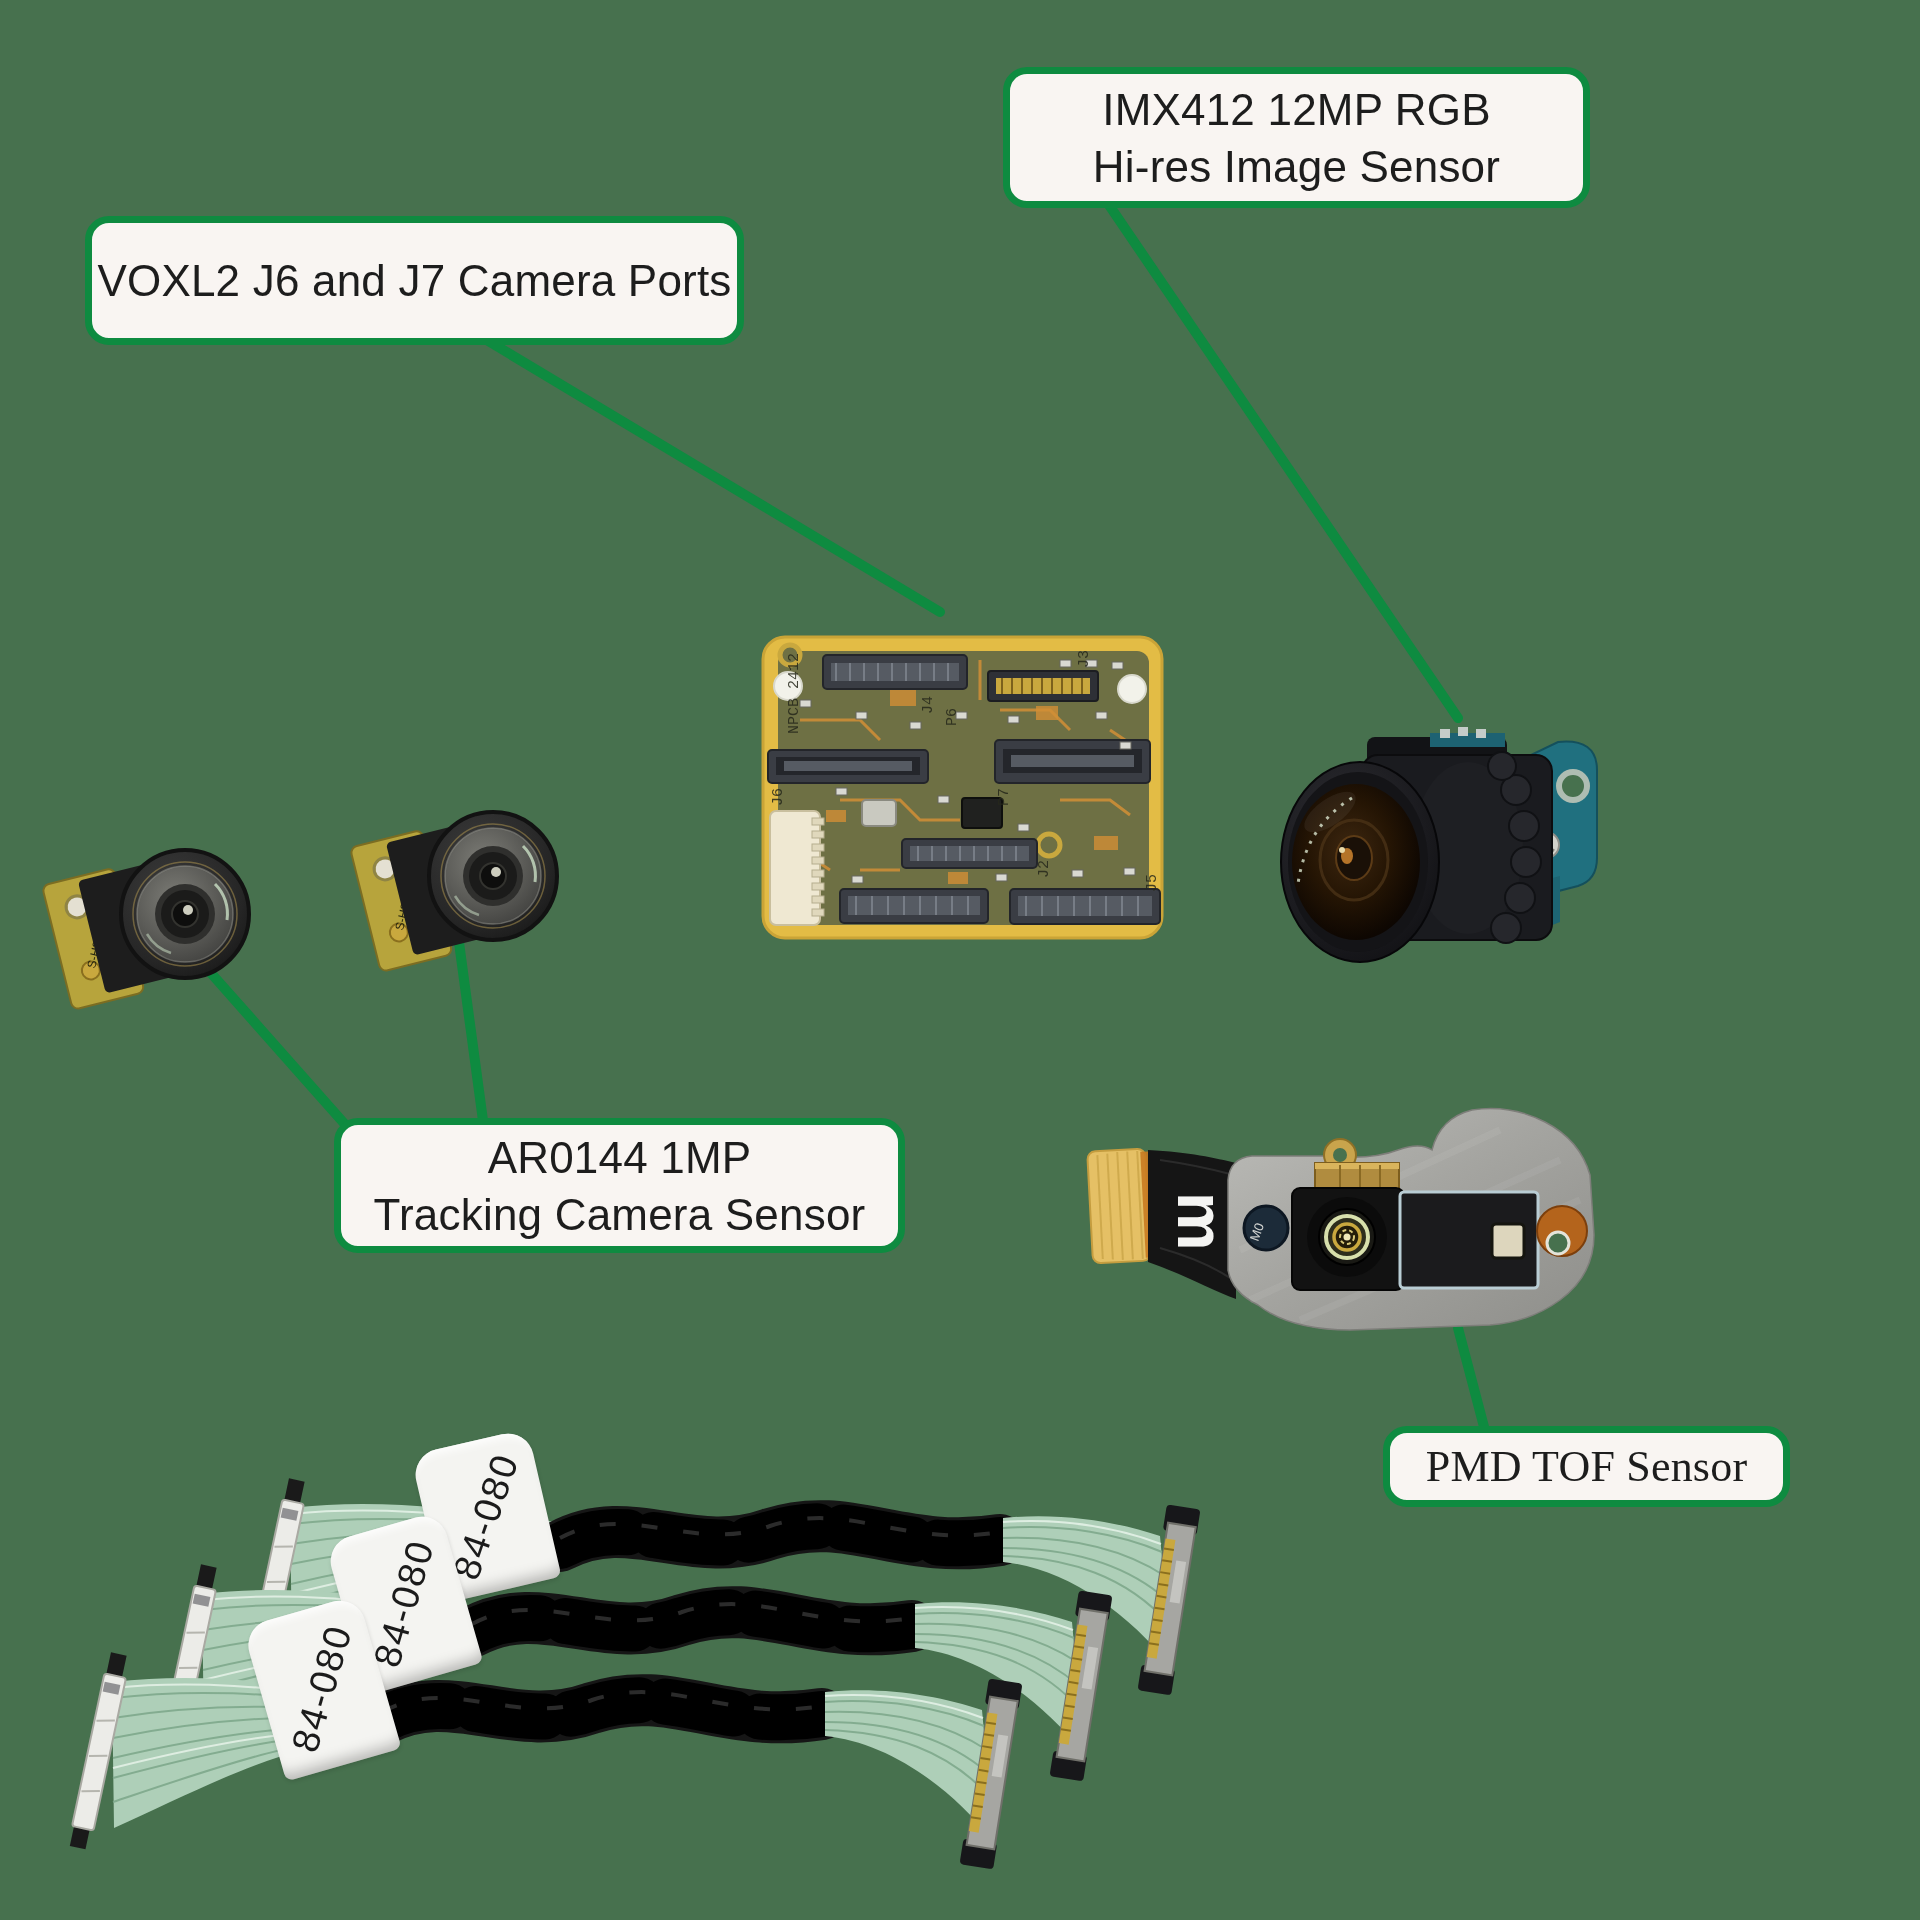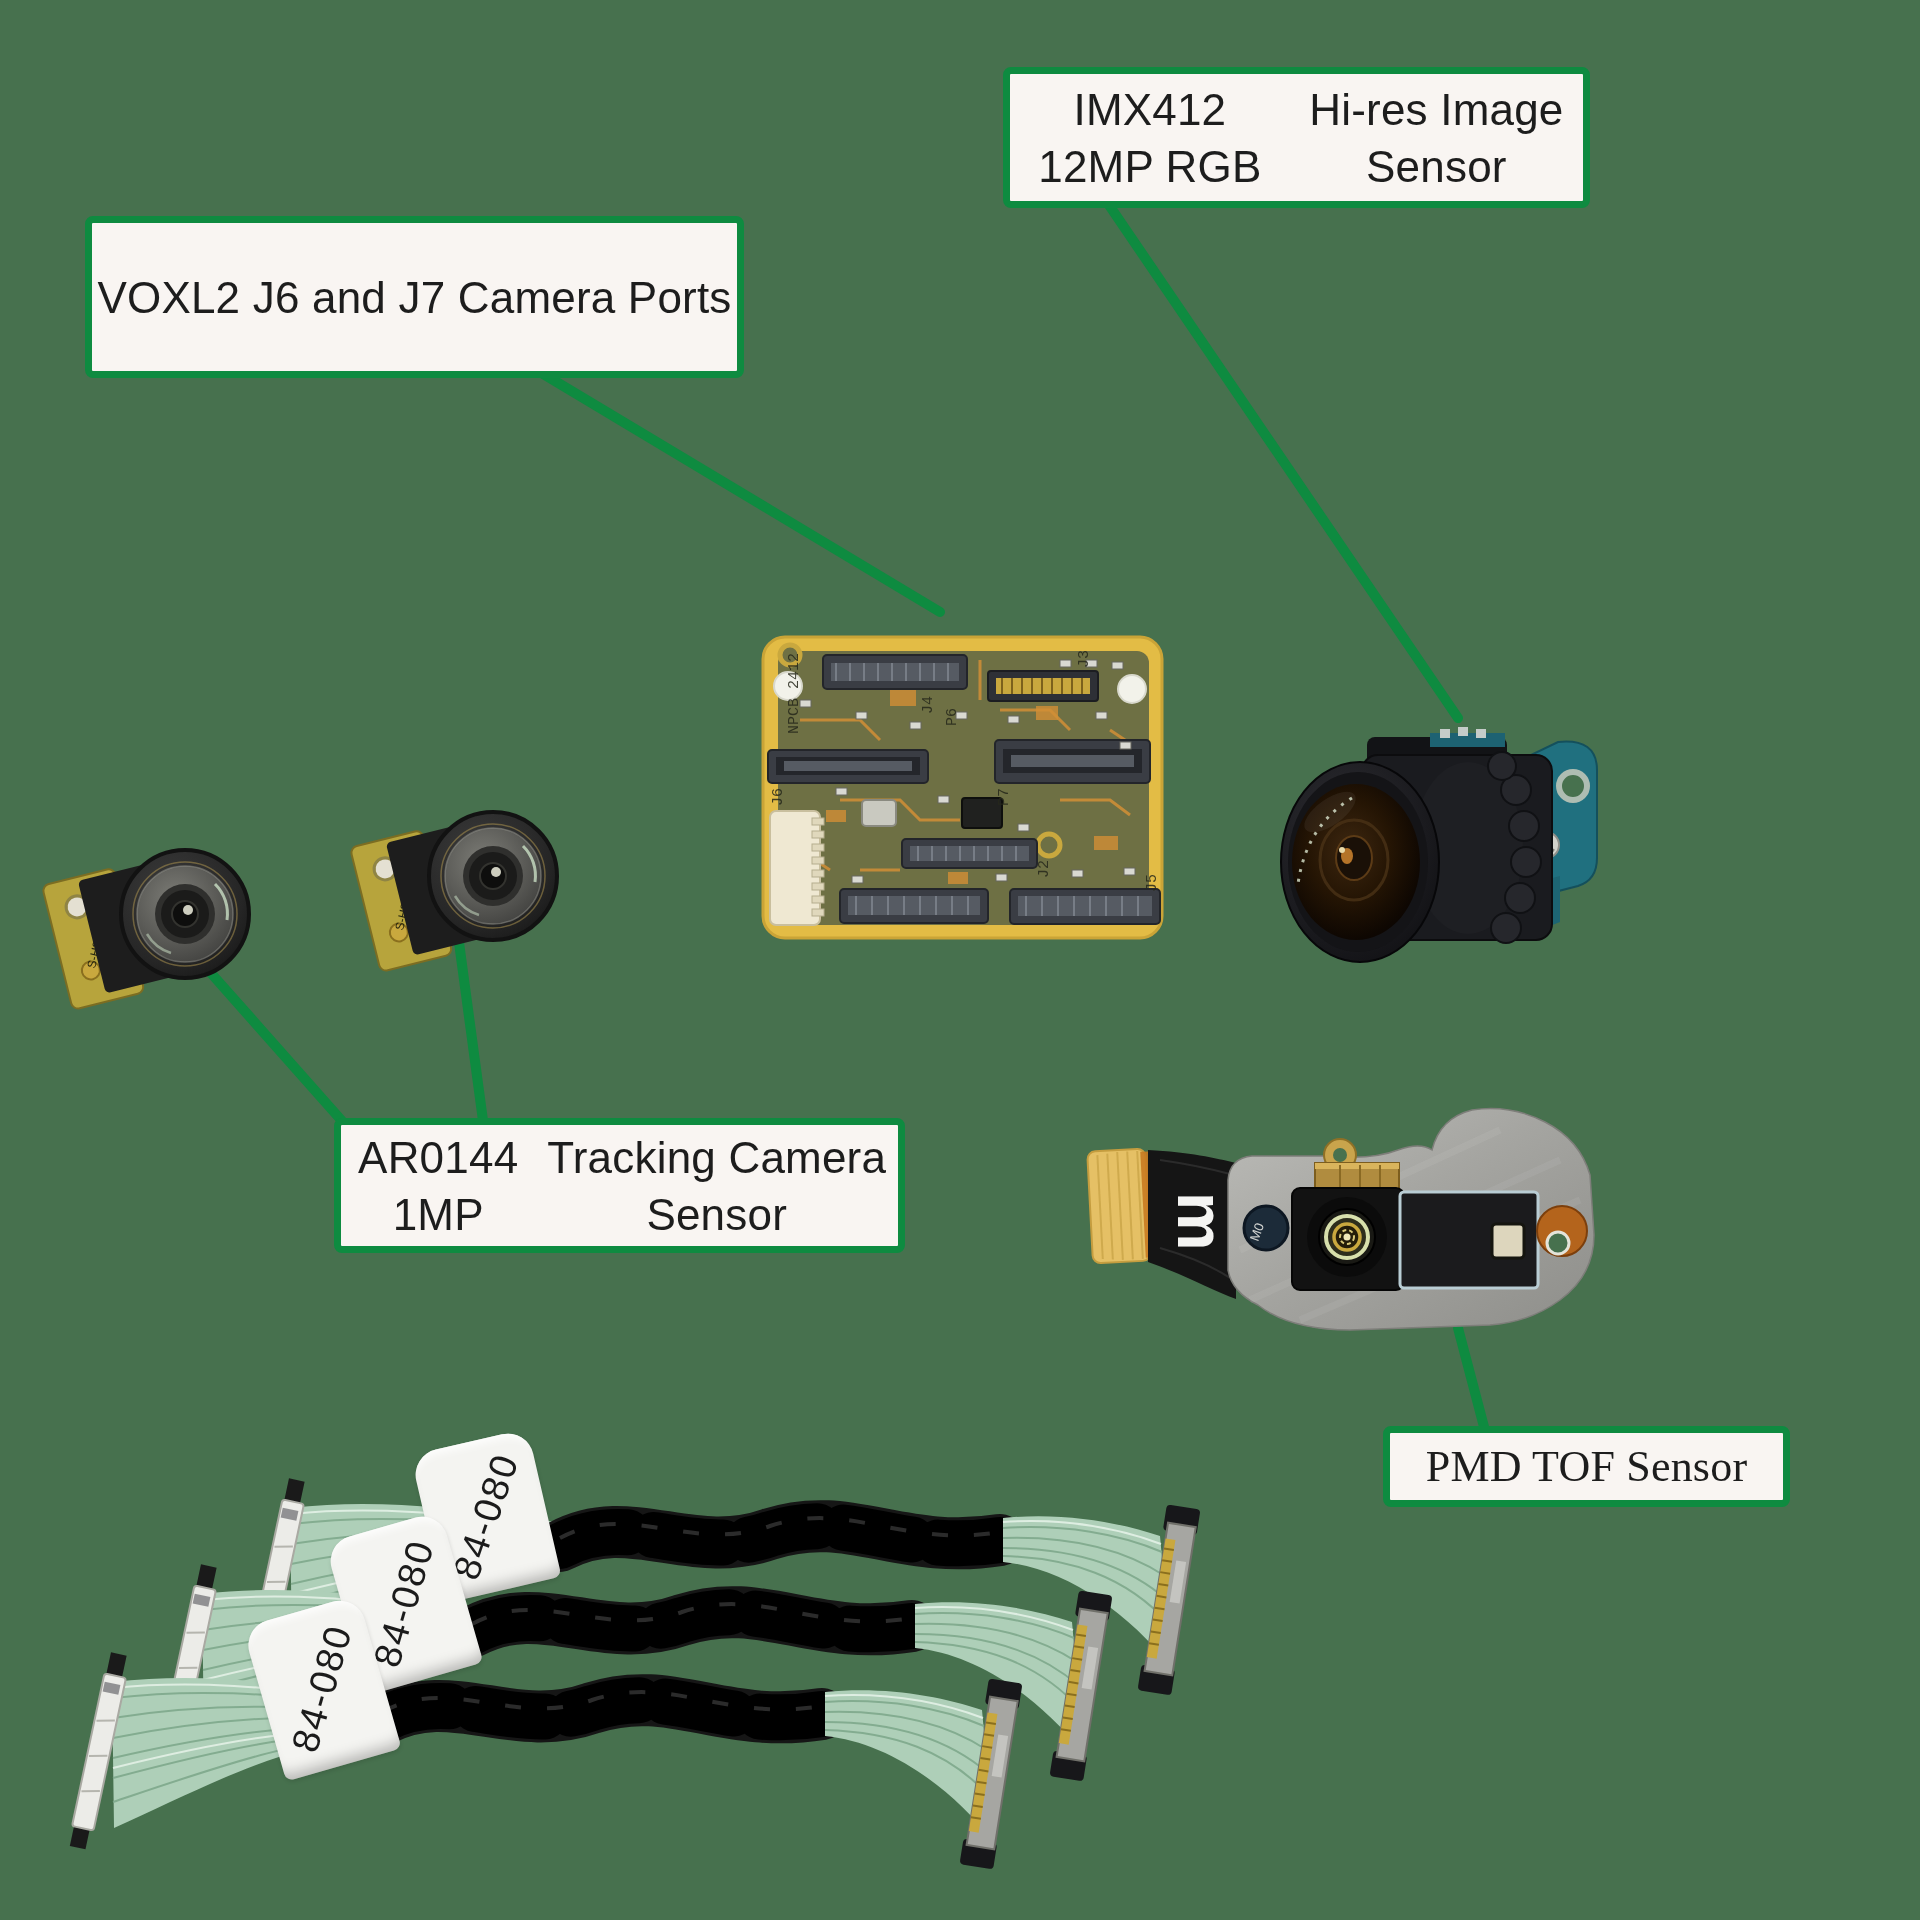--- a/index.html
+++ b/index.html
@@ -1,21 +1,21 @@
 <!DOCTYPE html>
 <html style="--background-color: #47714e; --accent-green: #0e8b40; --label-background: #f9f5f2; --label-text-color: #1d1d1d; --flag-background: #f4f4f1; --wire-color: #aecfb8; --board-yellow: #e3bc45; --metal-gray: #a9a9a5;"><head>
 <meta charset="utf-8">
 <style>
   html,body{margin:0;padding:0;background:#2f4a35;}
   .stage{position:relative;width:1920px;height:1920px;background:var(--background-color,#47714e);overflow:hidden;
          font-family:"Liberation Sans",sans-serif;}
   .stage svg{position:absolute;left:0;top:0;}
   .callout{position:absolute;box-sizing:border-box;background:var(--label-background,#f9f5f2);
-           border:7px solid var(--accent-green,#0e8b40);border-radius:8px;
-           display:flex;flex-direction:row;justify-content:center;align-items:center;
+           border:7px solid var(--accent-green,#0e8b40);border-radius:24px;
+           display:flex;flex-direction:column;justify-content:center;align-items:center;
            font-size:44px;line-height:57px;color:var(--label-text-color,#1d1d1d);
            text-align:center;z-index:3;letter-spacing:.2px;}
   .flag{position:absolute;box-sizing:border-box;background:var(--flag-background,#f4f4f1);
         border-radius:26px 26px 8px 8px;z-index:3;
         display:flex;align-items:center;justify-content:center;
         box-shadow:inset 0 -16px 14px -10px rgba(0,0,0,.25), inset 0 12px 10px -8px rgba(255,255,255,.9), 0 2px 4px rgba(0,0,0,.12);}
   .flag-text{display:block;transform:rotate(-58deg);font-size:38px;letter-spacing:2px;color:#1b1b1b;white-space:nowrap;}
   .sk{font-size:15px;fill:#26281b;opacity:.85;font-family:"Liberation Mono","DejaVu Sans Mono",monospace;}
 </style>
 </head>
@@ -385,21 +385,21 @@
     <circle cx="1562" cy="1231" r="25" fill="#b4641c" stroke="#7c3f0c" stroke-width="2"></circle>
     <circle cx="1558" cy="1243" r="11" style="fill:var(--background-color,#47714e)" stroke="#e4e4da" stroke-width="3"></circle>
   </g>
 </svg>
 
 <div class="callout" style="left:1003px;top:67px;width:587px;height:141px;">
   <div>IMX412 12MP RGB</div>
   <div>Hi-res Image Sensor</div>
 </div>
 
-<div class="callout" style="left:85px;top:216px;width:659px;height:162px;">
+<div class="callout" style="left:85px;top:216px;width:659px;height:129px;">
   <div>VOXL2 J6 and J7 Camera Ports</div>
 </div>
 
 <div class="callout" style="left:334px;top:1118px;width:571px;height:135px;">
   <div>AR0144 1MP</div>
   <div>Tracking Camera Sensor</div>
 </div>
 
 <div class="callout" style="left:1383px;top:1426px;width:407px;height:81px;font-family:Liberation Serif, serif;">
   <div>PMD TOF Sensor</div>

